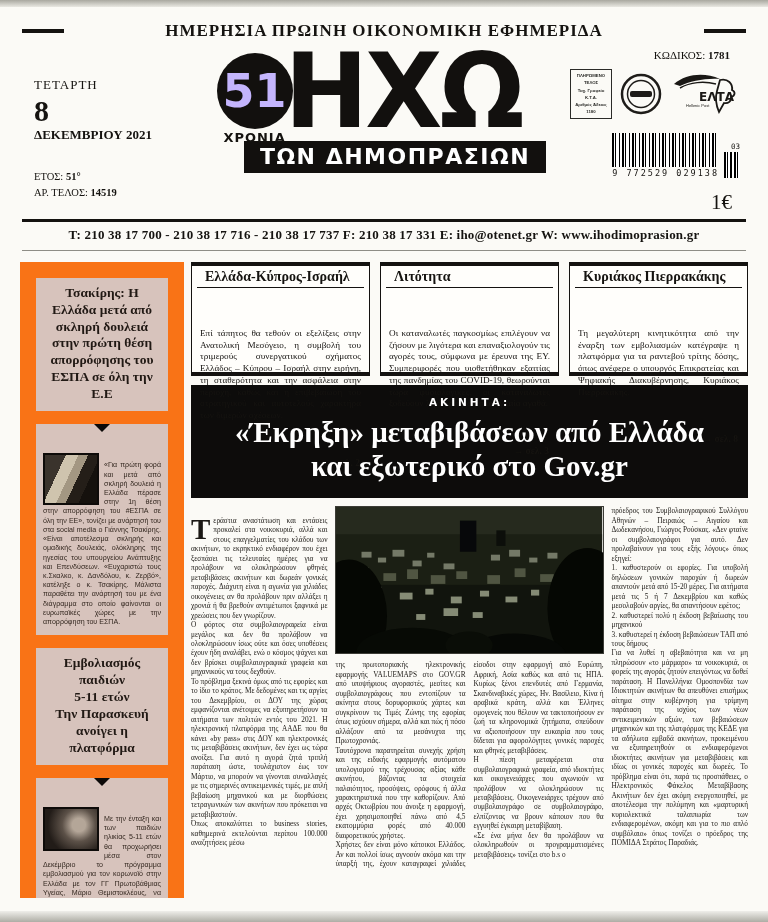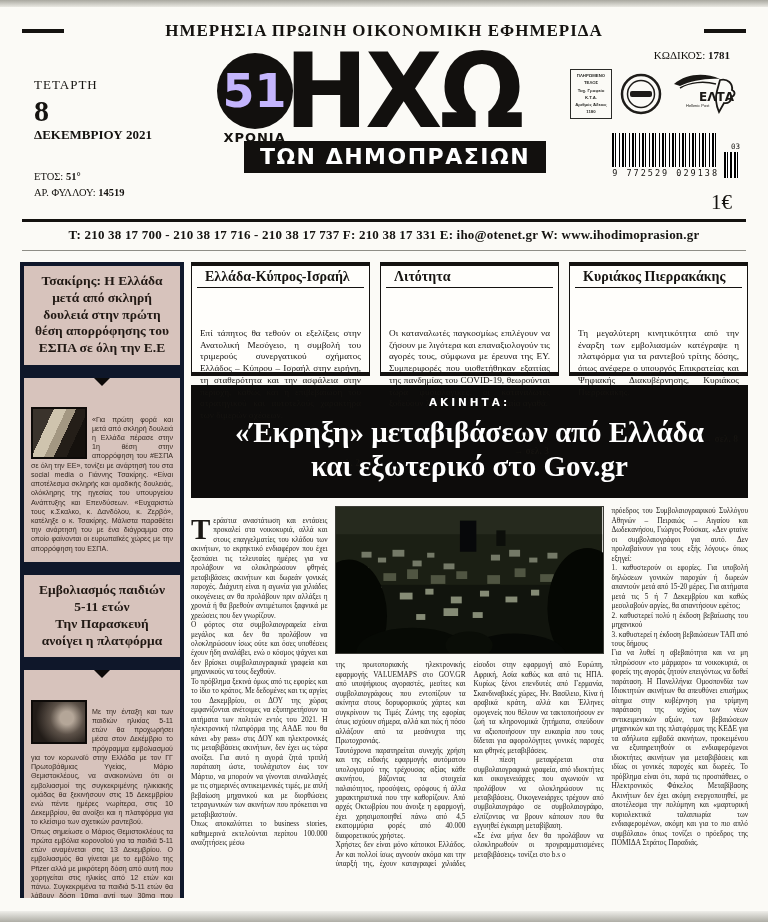--- a/index.html
+++ b/index.html
@@ -58,21 +58,21 @@
   .addon-num { font-family:"DejaVu Sans Mono", monospace; font-size:7.5px; text-align:right; margin-bottom:1px; }
   .price { font-size:21px; margin:12px 14px 0 0; }
 
   .contact-bar { margin-top:4px; border-top:3.5px solid #141210; border-bottom:1px solid #8e8d86;
     text-align:center; font-weight:bold; font-size:13px; padding:5px 0 7px; letter-spacing:0.2px; }
 
   
   .content { display:flex; gap:7px; padding:11px 20px 0; }
 
   
-  .rail { width:164px; flex:0 0 164px; background:#0f172a; padding:4px; height:636px; overflow:hidden; }
+  .rail { width:164px; flex:0 0 164px; background:#f97316; padding:16px; height:636px; overflow:hidden; }
   .rail-panel { background:#d7c3bc; position:relative; padding:7px 7px 8px; }
   .rail-panel + .rail-panel { margin-top:13px; }
   .rail-panel.pointer::before { content:""; position:absolute; top:0; left:50%;
     transform:translateX(-50%); border:8px solid transparent; border-top:8px solid #0c0a09; border-bottom:0; }
   .rail-headline { font-weight:bold; font-size:13.5px; line-height:1.25; text-align:center;
     color:#211914; white-space:pre-line; }
   .rail-body { font-family:"Liberation Sans", sans-serif; font-size:7.1px; line-height:1.3;
     color:#342820; text-align:justify; white-space:pre-line; padding-top:12px; }
   .rail-photo { float:left; margin:1px 5px 2px 0; border:2px solid #0e0b09; }
   .espa-photo { width:56px; height:52px;
@@ -118,21 +118,21 @@
       <span class="tagline-rule"></span>
     </div>
 
     <div class="header-main">
       <div class="date-block">
         <div class="weekday">ΤΕΤΑΡΤΗ</div>
         <div class="day">8</div>
         <div class="month-year">ΔΕΚΕΜΒΡΙΟΥ 2021</div>
         <div class="issue-block">
           <div><span>ΕΤΟΣ:</span> <b>51°</b></div>
-          <div><span>ΑΡ. ΦΥΛΛΟΥ:</span> <b>14519</b></div>
+          <div><span>ΑΡ. ΤΕΛΟΣ:</span> <b>14519</b></div>
         </div>
       </div>
 
       <div class="logo-block">
         <div class="logo-row">
           <div class="badge-col">
             <div class="badge">51</div>
             <div class="badge-label">ΧΡΟΝΙΑ</div>
           </div>
           <div class="logo-title">ΗΧΩ</div>

